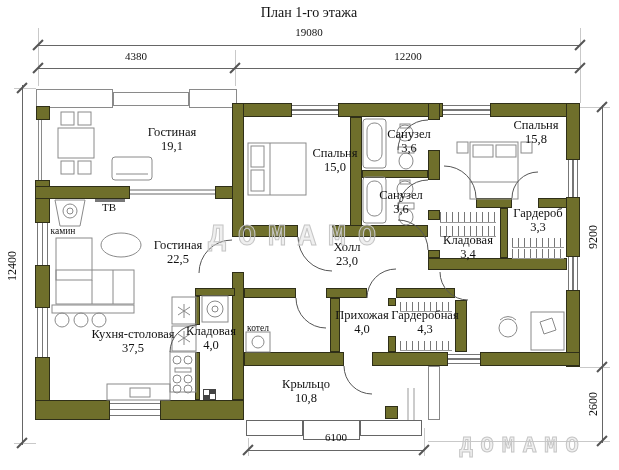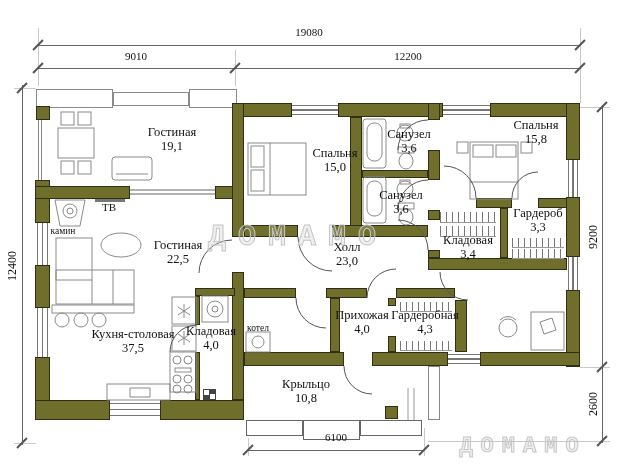--- a/index.html
+++ b/index.html
@@ -36,20 +36,21 @@
   .wm{position:absolute;transform:translate(-50%,-50%);font-family:Liberation Mono, monospace;
       font-weight:700;color:rgba(190,190,190,.25);-webkit-text-stroke:1px #c6c6c6;
       z-index:6;pointer-events:none;white-space:nowrap}
   svg.fx{position:absolute;left:0;top:0;z-index:3;pointer-events:none}
 </style>
 </head>
 <body>
 
 <div class="canvas">
 
+  <div class="title" style="left:309px;top:13px">План 1-го этажа</div>
 
   <div class="ext" style="left:38px;top:28px;width:1px;height:58px"></div>
   <div class="ext" style="left:235px;top:50px;width:1px;height:36px"></div>
   <div class="ext" style="left:580px;top:28px;width:1px;height:75px"></div>
   <div class="ext" style="left:14px;top:88px;width:22px;height:1px"></div>
   <div class="ext" style="left:14px;top:443px;width:22px;height:1px"></div>
   <div class="ext" style="left:580px;top:107px;width:30px;height:1px"></div>
   <div class="ext" style="left:580px;top:367px;width:30px;height:1px"></div>
   <div class="ext" style="left:428px;top:441px;width:182px;height:1px"></div>
   <div class="ext" style="left:248px;top:438px;width:1px;height:18px"></div>
@@ -68,21 +69,21 @@
   <div class="tick" style="left:580px;top:68px"></div>
   <div class="tick" style="left:22px;top:88px"></div>
   <div class="tick" style="left:22px;top:443px"></div>
   <div class="tick" style="left:602px;top:107px"></div>
   <div class="tick" style="left:602px;top:367px"></div>
   <div class="tick" style="left:602px;top:441px"></div>
   <div class="tick" style="left:248px;top:450px"></div>
   <div class="tick" style="left:424px;top:450px"></div>
 
   <div class="dim" style="left:309px;top:32px">19080</div>
-  <div class="dim" style="left:136px;top:56px">9010</div>
+  <div class="dim" style="left:136px;top:56px">4380</div>
   <div class="dim" style="left:408px;top:56px">12200</div>
   <div class="dimv" style="left:12px;top:266px">12400</div>
   <div class="dimv" style="left:593px;top:237px">9200</div>
   <div class="dimv" style="left:593px;top:404px">2600</div>
   <div class="dim" style="left:336px;top:437px">6100</div>
 
   <div class="pp" style="left:36px;top:89px;width:77px;height:19px"></div>
   <div class="pp" style="left:113px;top:92px;width:76px;height:14px"></div>
   <div class="pp" style="left:189px;top:89px;width:48px;height:19px"></div>
   <div class="pp" style="left:38px;top:108px;width:4px;height:78px"></div>

